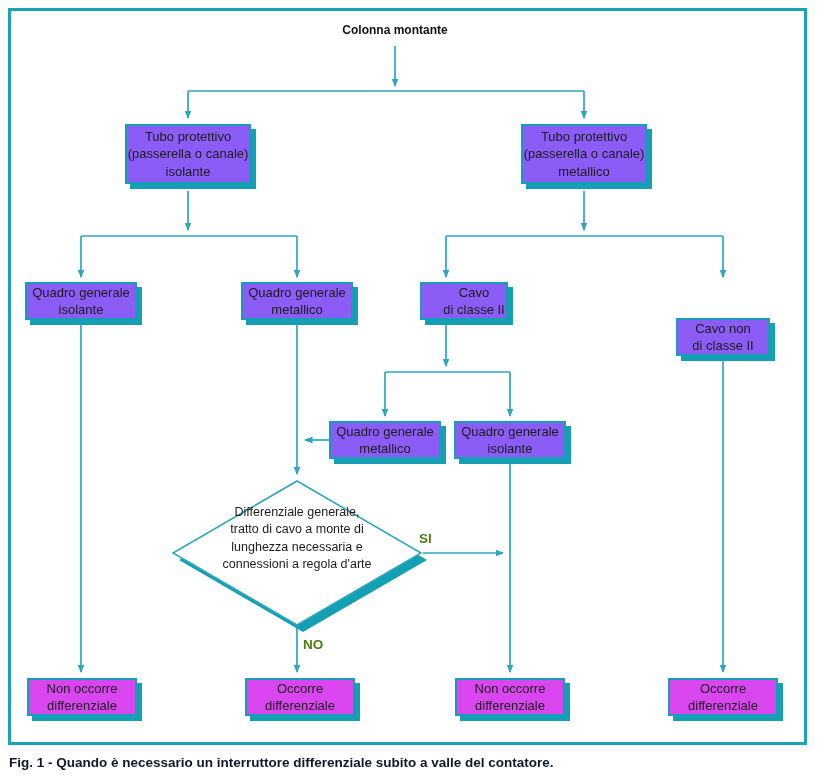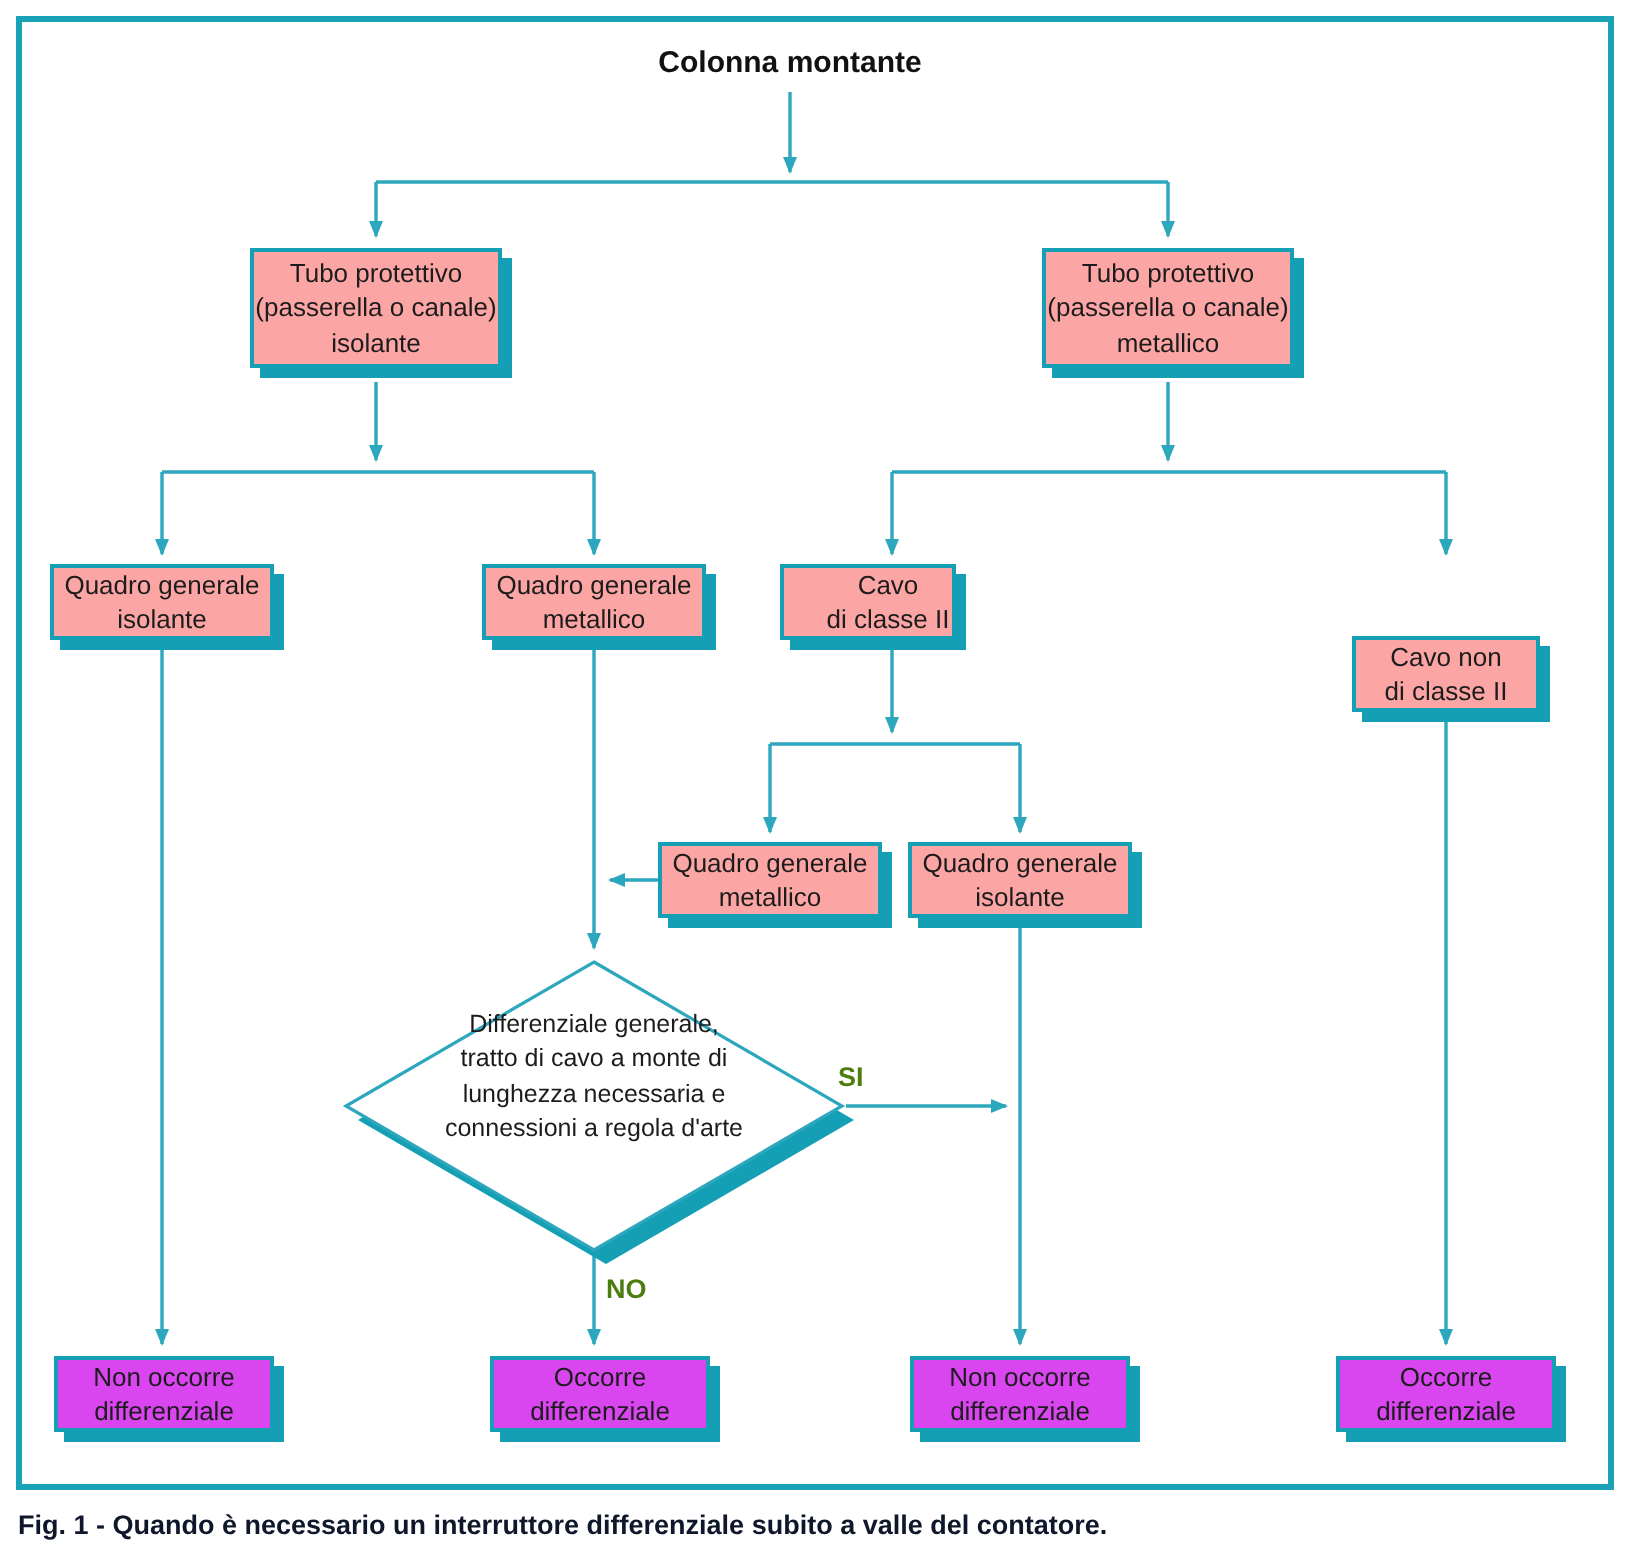--- a/index.html
+++ b/index.html
@@ -23,21 +23,21 @@
     background: #ffffff;
   }
   #connectors {
     position: absolute;
     left: 0; top: 0;
     width: 821px; height: 784px;
     pointer-events: none;
   }
   .node {
     position: absolute;
-    background: #fca5a5;
+    background: #8b5cf6;
     border: 2px solid #149fb4;
     box-shadow: 5px 5px 0 #149fb4;
     display: flex;
     align-items: center;
     justify-content: center;
     text-align: center;
     font-size: 13px;
     line-height: 1.32;
     color: #1c1c1c;
     white-space: pre-line;
@@ -46,21 +46,21 @@
   .node.outcome {
     background: #d946ef;
     font-weight: normal;
   }
   #flow-title {
     position: absolute;
     left: 285px; top: 23px;
     width: 220px;
     text-align: center;
     font-weight: bold;
-    font-size: 15px;
+    font-size: 12px;
     color: #111111;
   }
   .branch-label {
     position: absolute;
     font-weight: bold;
     font-size: 13.5px;
     color: #4d7c0f;
   }
   #label-si { left: 419px; top: 531px; }
   #label-no { left: 303px; top: 637px; }
@@ -81,21 +81,21 @@
     font-weight: bold;
     font-size: 13.5px;
     color: #0f172a;
   }
 
   
   #node-tubo-isolante      { left: 125px; top: 124px; width: 126px; height: 60px; }
   #node-tubo-metallico     { left: 521px; top: 124px; width: 126px; height: 60px; }
   #node-quadro-isolante-1  { left: 25px;  top: 282px; width: 112px; height: 38px; }
   #node-quadro-metallico-1 { left: 241px; top: 282px; width: 112px; height: 38px; }
-  #node-cavo-classe2       { left: 390px; top: 282px; width: 88px;  height: 38px; padding-left: 20px; }
+  #node-cavo-classe2       { left: 420px; top: 282px; width: 88px;  height: 38px; padding-left: 20px; }
   #node-cavo-non-classe2   { left: 676px; top: 282px; width: 94px;  height: 38px; margin-top: 36px; }
   #node-quadro-metallico-2 { left: 329px; top: 421px; width: 112px; height: 38px; }
   #node-quadro-isolante-2  { left: 454px; top: 421px; width: 112px; height: 38px; }
   #node-out-1 { left: 27px;  top: 678px; width: 110px; height: 38px; }
   #node-out-2 { left: 245px; top: 678px; width: 110px; height: 38px; }
   #node-out-3 { left: 455px; top: 678px; width: 110px; height: 38px; }
   #node-out-4 { left: 668px; top: 678px; width: 110px; height: 38px; }
 </style>
 </head>
 <body>

